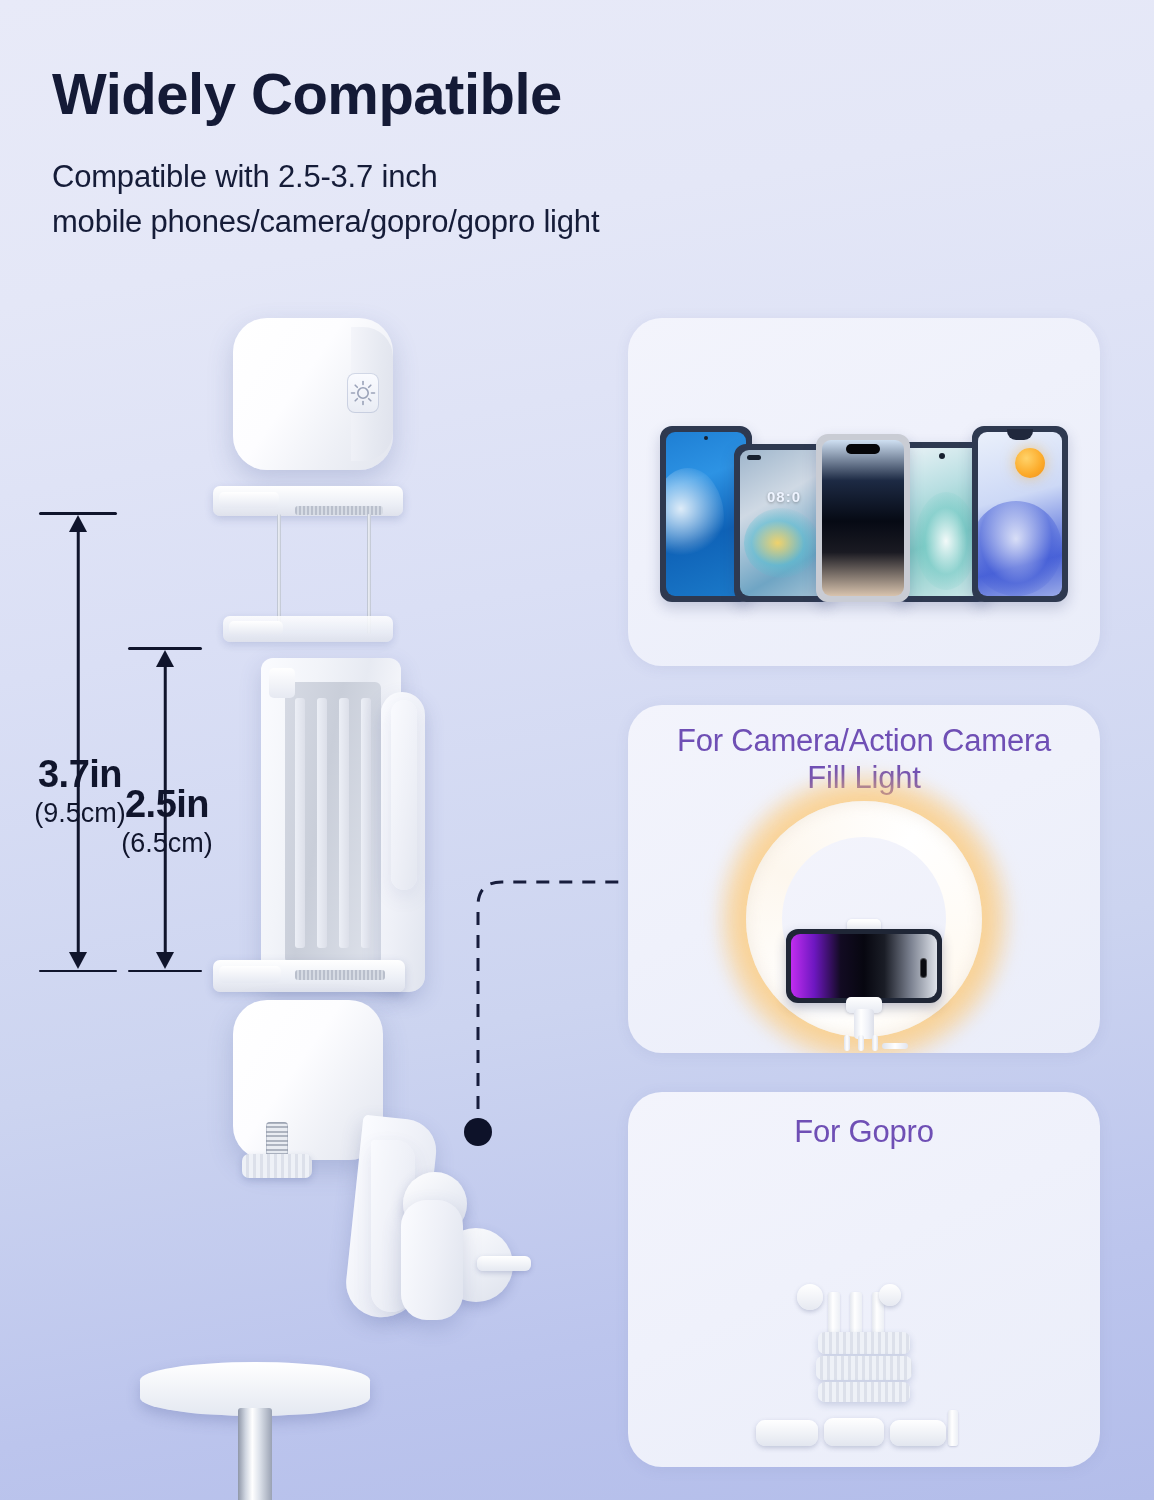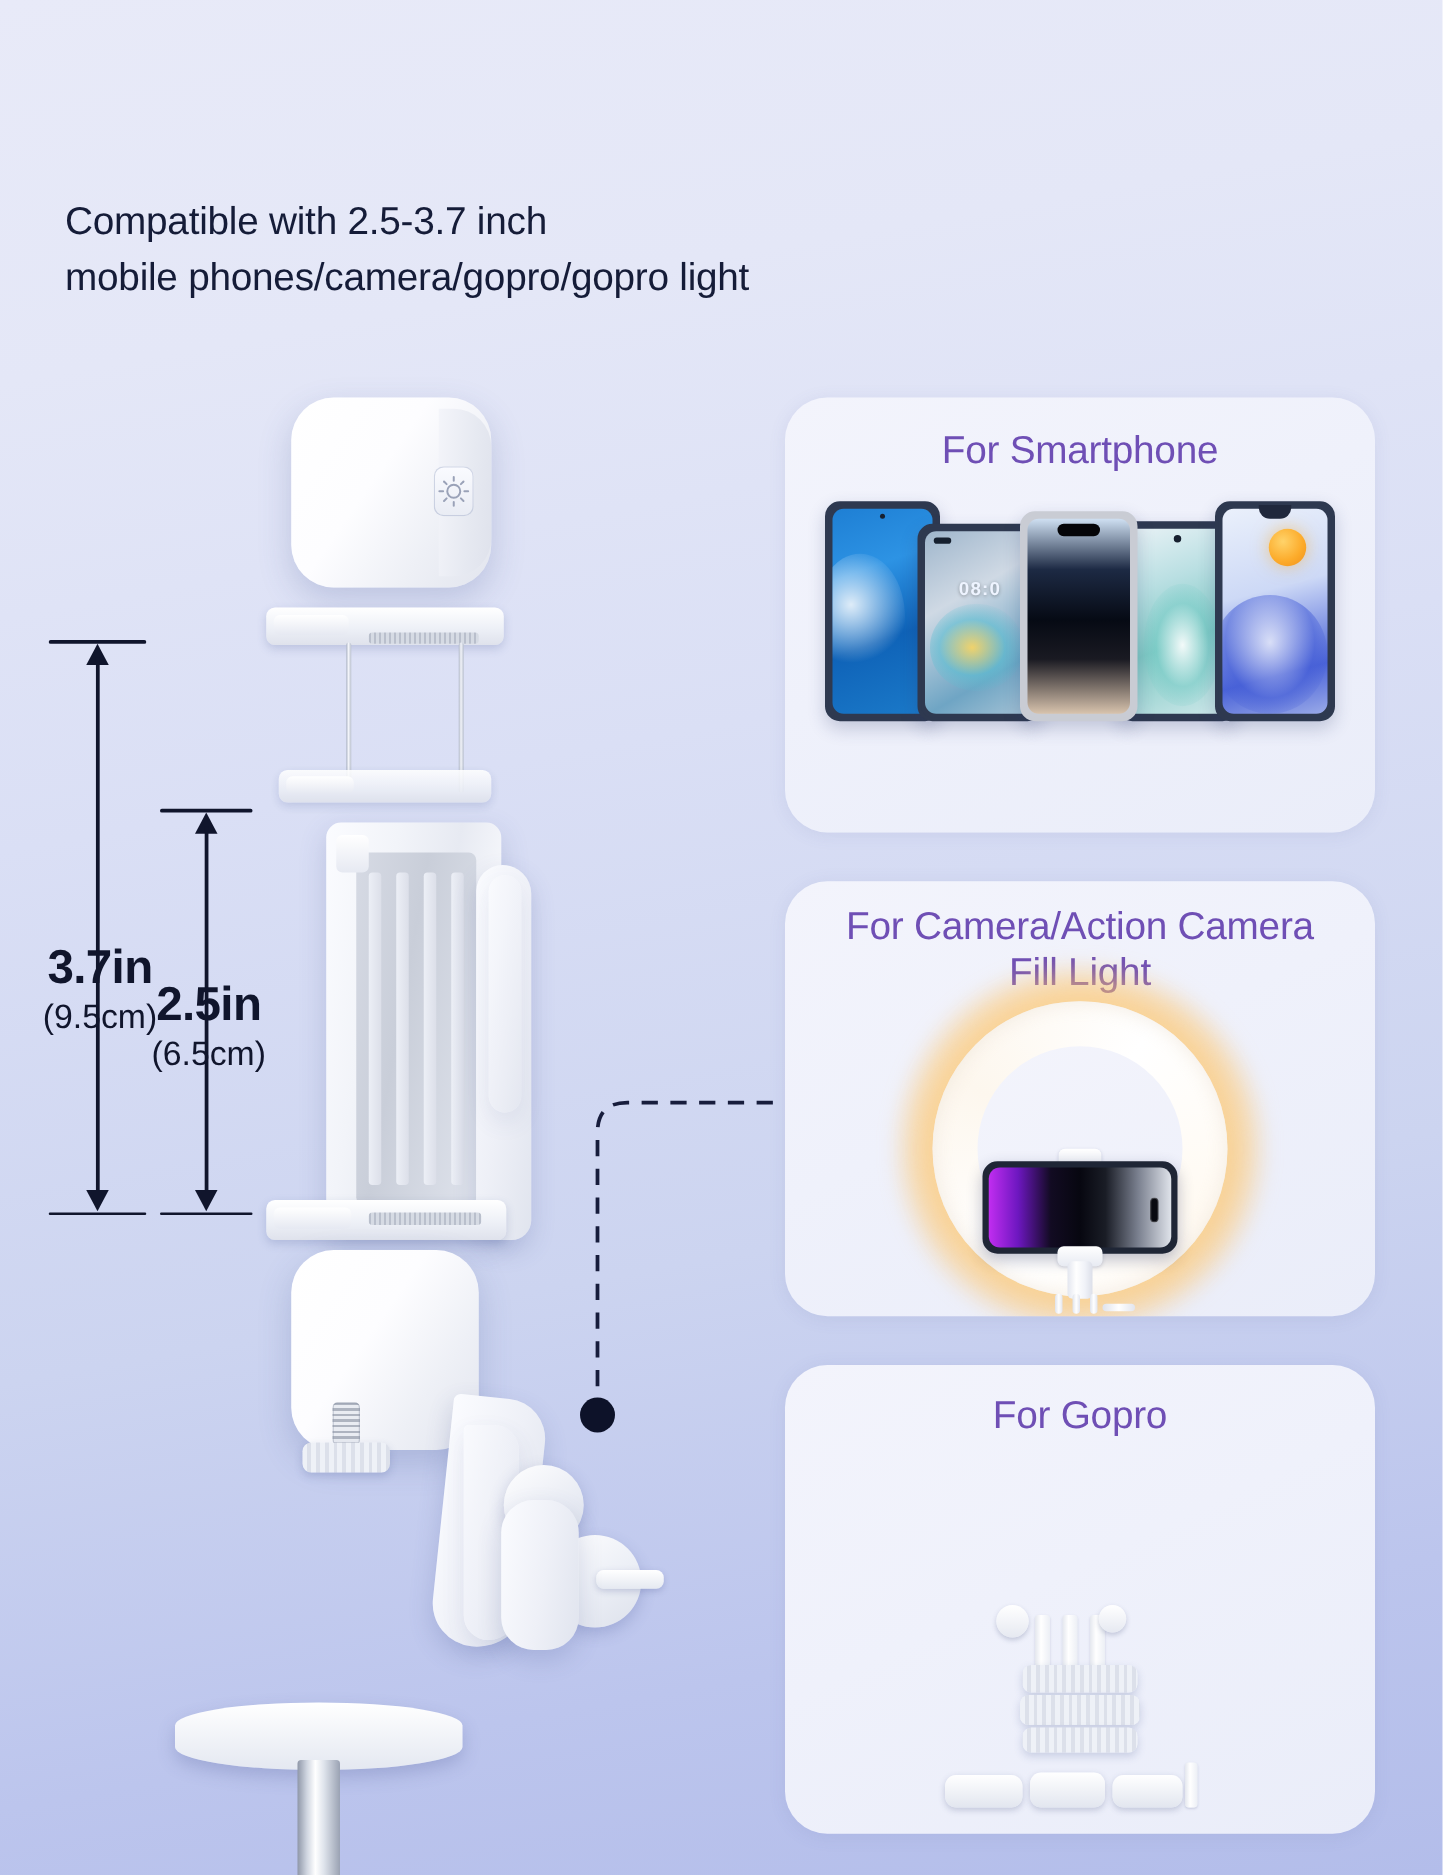--- a/index.html
+++ b/index.html
@@ -47,21 +47,21 @@
     box-shadow:0 2px 14px rgba(90,100,160,.10);
     overflow:hidden;
   }
   .card-title{
     position:absolute;left:0;right:0;
     text-align:center;color:#6f4fb5;
     font-size:31px;line-height:1.18;letter-spacing:-0.2px;
   }
 
   
-  .phones{position:absolute;left:0;right:0;top:65px;height:220px;}
+  .phones{position:absolute;left:0;right:0;top:90px;height:220px;}
   .ph{position:absolute;bottom:26px;border-radius:12px;overflow:hidden;
       box-shadow:0 6px 14px rgba(40,55,110,.22);}
   .ph .scr{position:absolute;inset:3px;border-radius:9px;overflow:hidden;}
   .ph.frame{border:3px solid #2e3950;background:#2e3950;}
   .notch{position:absolute;left:50%;transform:translateX(-50%);top:0;
     background:#20283c;border-radius:0 0 9px 9px;}
   .punch{position:absolute;border-radius:50%;background:#16202f;}
 
   .w-a{background:linear-gradient(160deg,#1e7fd4 0%,#2d93e4 30%,#0f63b8 62%,#1b7ac9 100%);}
   .w-b{background:linear-gradient(150deg,#9fb6cc 0%,#cfd9e4 35%,#6fa5c4 75%,#a8c4d6 100%);}
@@ -195,20 +195,21 @@
 
   
   .connector{position:absolute;left:0;top:0;overflow:visible;}
   .dot{position:absolute;border-radius:50%;background:#0d1229;}
 </style>
 </head>
 <body>
 
 <div class="stage">
 
+  <div class="headline">Widely Compatible</div>
   <div class="sub">
     <div>Compatible with 2.5-3.7 inch</div>
     <div>mobile phones/camera/gopro/gopro light</div>
   </div>
 
   <div class="dim" style="left:30px;top:512px;width:96px;height:460px;">
     <div class="cap" style="top:0;width:78px;"></div>
     <div class="head up" style="top:3px;"></div>
     <div class="shaft" style="top:14px;height:432px;"></div>
     <div class="head down" style="bottom:3px;"></div>
@@ -295,21 +296,20 @@
     <div class="discbase" style="left:60px;top:1062px;width:230px;height:54px;"></div>
     <div class="pole" style="left:60px;top:1108px;width:34px;height:96px;"></div>
   </div>
 
   <svg class="connector" width="1154" height="1500" viewBox="0 0 1154 1500">
     <path d="M478,1132 L478,906 Q478,882 502,882 L632,882" fill="none" stroke="#171d3c" stroke-width="3" stroke-dasharray="13 10" stroke-linecap="butt"></path>
   </svg>
   <div class="dot" style="left:464px;top:1118px;width:28px;height:28px;"></div>
 
   <div class="card" style="top:318px;height:348px;">
-    <div class="card-title" style="top:24px;">For Smartphone</div>
 
     <div class="phones">
 
       <div class="ph frame" style="left:32px;width:92px;height:176px;">
         <div class="scr w-a">
           <div class="swirl" style="left:-18%;top:22%;width:90%;height:62%;"></div>
         </div>
         <div class="punch" style="left:50%;margin-left:-2px;top:7px;width:4px;height:4px;"></div>
       </div>
 

